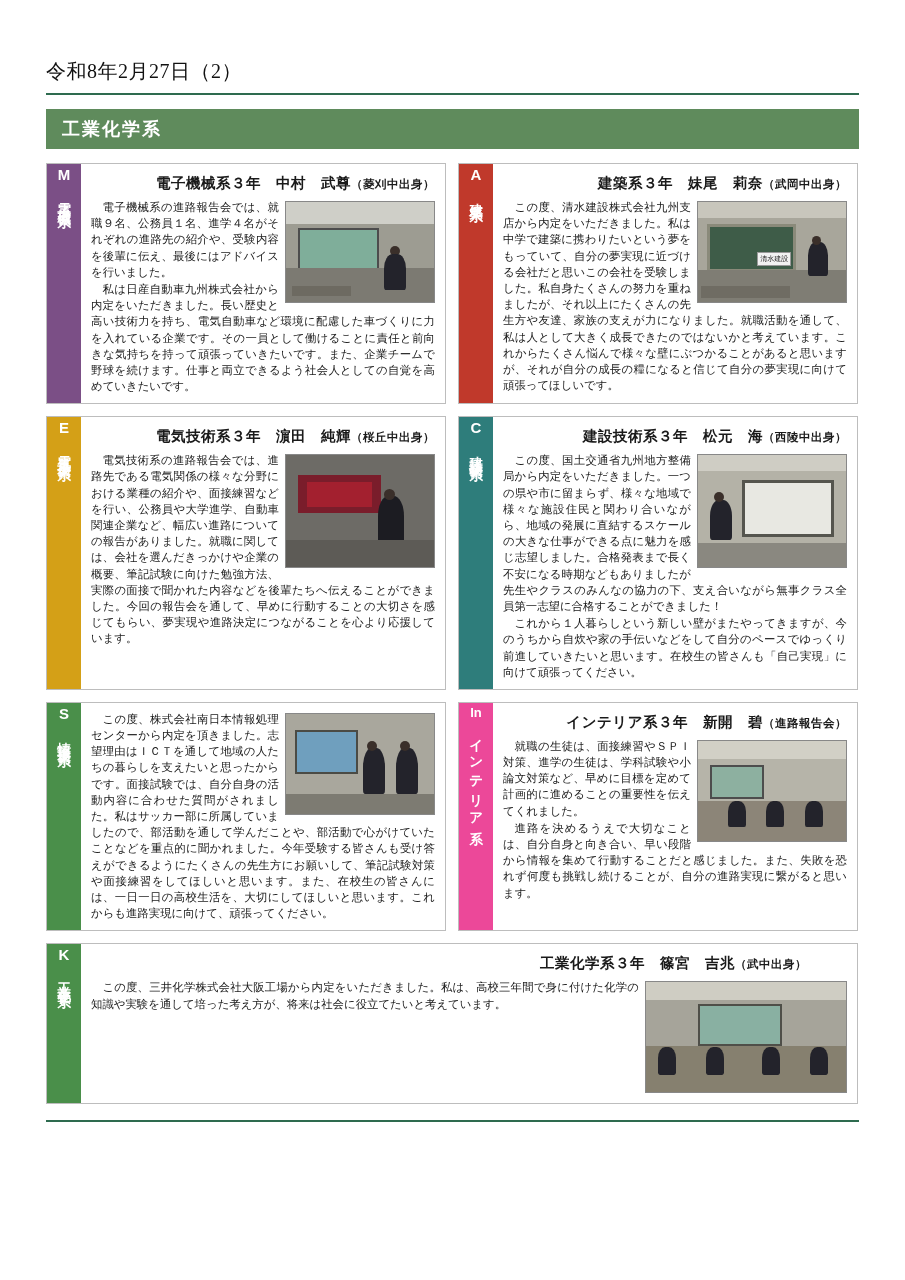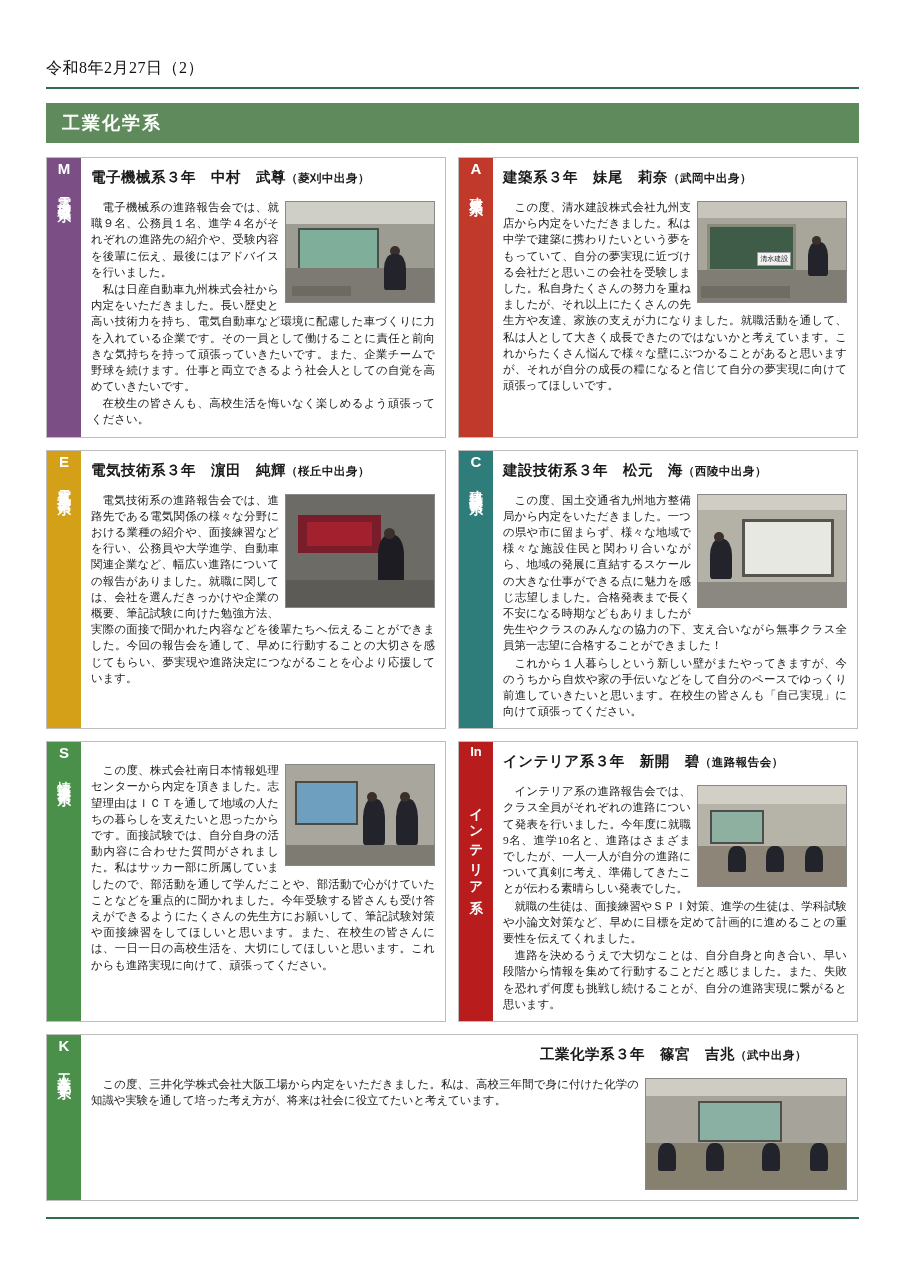--- a/index.html
+++ b/index.html
@@ -16,21 +16,21 @@
     overflow: hidden;
   }
   .page {
     position: relative;
     width: 905px;
     height: 1280px;
     box-sizing: border-box;
     padding: 0 46px;
   }
   .page-header {
-    font-size: 16px;
+    font-size: 20px;
     letter-spacing: 0.5px;
     padding-top: 58px;
     padding-bottom: 8px;
     color: #111;
   }
   .header-rule {
     border-bottom: 2px solid #2e6b4f;
     margin-bottom: 14px;
   }
   .section-title-bar {
@@ -83,40 +83,39 @@
   .tab-vert {
     writing-mode: vertical-rl;
     font-size: 13.5px;
     font-weight: bold;
     letter-spacing: 3px;
     font-family: "Liberation Sans", sans-serif;
     margin-top: 4px;
     line-height: 1;
   }
   .card-title {
-    text-align: left;
+    text-align: right;
     font-size: 14.5px;
     font-weight: bold;
     margin: 2px 0 6px 0;
     letter-spacing: 0.5px;
   }
   .card-title .small {
     font-size: 11.5px;
     font-weight: bold;
   }
   .card.wide .card-title {
     text-align: right;
     padding-right: 40px;
   }
   .body-text {
     font-size: 11.4px;
     line-height: 1.42;
     text-align: justify;
     text-justify: inter-ideograph;
-    margin-top: 12px;
   }
   .body-text p {
     margin: 0 0 1px 0;
     text-indent: 1em;
   }
   .photo {
     float: right;
     margin: 2px 0 2px 6px;
     border: 1px solid #888;
     position: relative;
@@ -181,21 +180,20 @@
             <div class="wall" style="background:#9d9c92;"></div>
             <div class="screen" style="left:8%; top:26%; width:52%; height:40%; background:#7fae9a;"></div>
             <div class="floor" style="height:34%; background:#7c7a72;"></div>
             <div class="head" style="left:70%; top:44%; width:10px; height:10px;"></div>
             <div class="person" style="left:66%; top:52%; width:22px; height:36px;"></div>
             <div class="desk" style="left:4%; bottom:6%; width:40%; height:10%; background:#6d6a61;"></div>
           </div>
         </div>
         <p>電子機械系の進路報告会では、就職９名、公務員１名、進学４名がそれぞれの進路先の紹介や、受験内容を後輩に伝え、最後にはアドバイスを行いました。</p>
         <p>私は日産自動車九州株式会社から内定をいただきました。長い歴史と高い技術力を持ち、電気自動車など環境に配慮した車づくりに力を入れている企業です。その一員として働けることに責任と前向きな気持ちを持って頑張っていきたいです。また、企業チームで野球を続けます。仕事と両立できるよう社会人としての自覚を高めていきたいです。</p>
-        <p>在校生の皆さんも、高校生活を悔いなく楽しめるよう頑張ってください。</p>
       </div>
     </div>
 
     <div class="card">
       <div class="tab" style="background:#c0392b;">
         <span class="tab-letter">A</span>
         <span class="tab-vert">建築系</span>
       </div>
       <div class="card-title">
         <span>建築系３年　妹尾　莉奈</span><span class="small">（武岡中出身）</span>
@@ -279,40 +277,39 @@
             <div class="person" style="left:74%; top:34%; width:22px; height:46px;"></div>
             <div class="head" style="left:77%; top:27%; width:10px; height:10px;"></div>
             <div class="floor" style="height:20%; background:#7d7b72;"></div>
           </div>
         </div>
         <p>この度、株式会社南日本情報処理センターから内定を頂きました。志望理由はＩＣＴを通して地域の人たちの暮らしを支えたいと思ったからです。面接試験では、自分自身の活動内容に合わせた質問がされました。私はサッカー部に所属していましたので、部活動を通して学んだことや、部活動で心がけていたことなどを重点的に聞かれました。今年受験する皆さんも受け答えができるようにたくさんの先生方にお願いして、筆記試験対策や面接練習をしてほしいと思います。また、在校生の皆さんには、一日一日の高校生活を、大切にしてほしいと思います。これからも進路実現に向けて、頑張ってください。</p>
       </div>
     </div>
 
     <div class="card">
-      <div class="tab" style="background:#b91c1c;gap:30px;">
+      <div class="tab" style="background:#ec4899;">
         <span class="tab-letter small">In</span>
         <span class="tab-vert">インテリア系</span>
       </div>
       <div class="card-title">
         <span>インテリア系３年　新開　碧</span><span class="small">（進路報告会）</span>
       </div>
       <div class="body-text clearfix">
         <div class="photo ph-in">
           <div class="scene">
             <div class="ceiling" style="height:18%; background:#d2d0c6;"></div>
             <div class="wall" style="top:18%; background:#b6b4a9;"></div>
             <div class="screen" style="left:8%; top:24%; width:34%; height:30%; background:#8db0a0;"></div>
             <div class="desk" style="left:0; bottom:0; width:100%; height:40%; background:#8c8578;"></div>
             <div class="person" style="left:20%; bottom:14%; width:18px; height:26px;"></div>
             <div class="person" style="left:46%; bottom:14%; width:18px; height:26px;"></div>
             <div class="person" style="left:72%; bottom:14%; width:18px; height:26px;"></div>
           </div>
         </div>
-        <p>インテリア系の進路報告会では、クラス全員がそれぞれの進路について発表を行いました。今年度に就職9名、進学10名と、進路はさまざまでしたが、一人一人が自分の進路について真剣に考え、準備してきたことが伝わる素晴らしい発表でした。</p>
         <p>就職の生徒は、面接練習やＳＰＩ対策、進学の生徒は、学科試験や小論文対策など、早めに目標を定めて計画的に進めることの重要性を伝えてくれました。</p>
         <p>進路を決めるうえで大切なことは、自分自身と向き合い、早い段階から情報を集めて行動することだと感じました。また、失敗を恐れず何度も挑戦し続けることが、自分の進路実現に繋がると思います。</p>
       </div>
     </div>
 
     <div class="card wide">
       <div class="tab" style="background:#4a8f4a;">
         <span class="tab-letter">K</span>
         <span class="tab-vert">工業化学系</span>
       </div>

